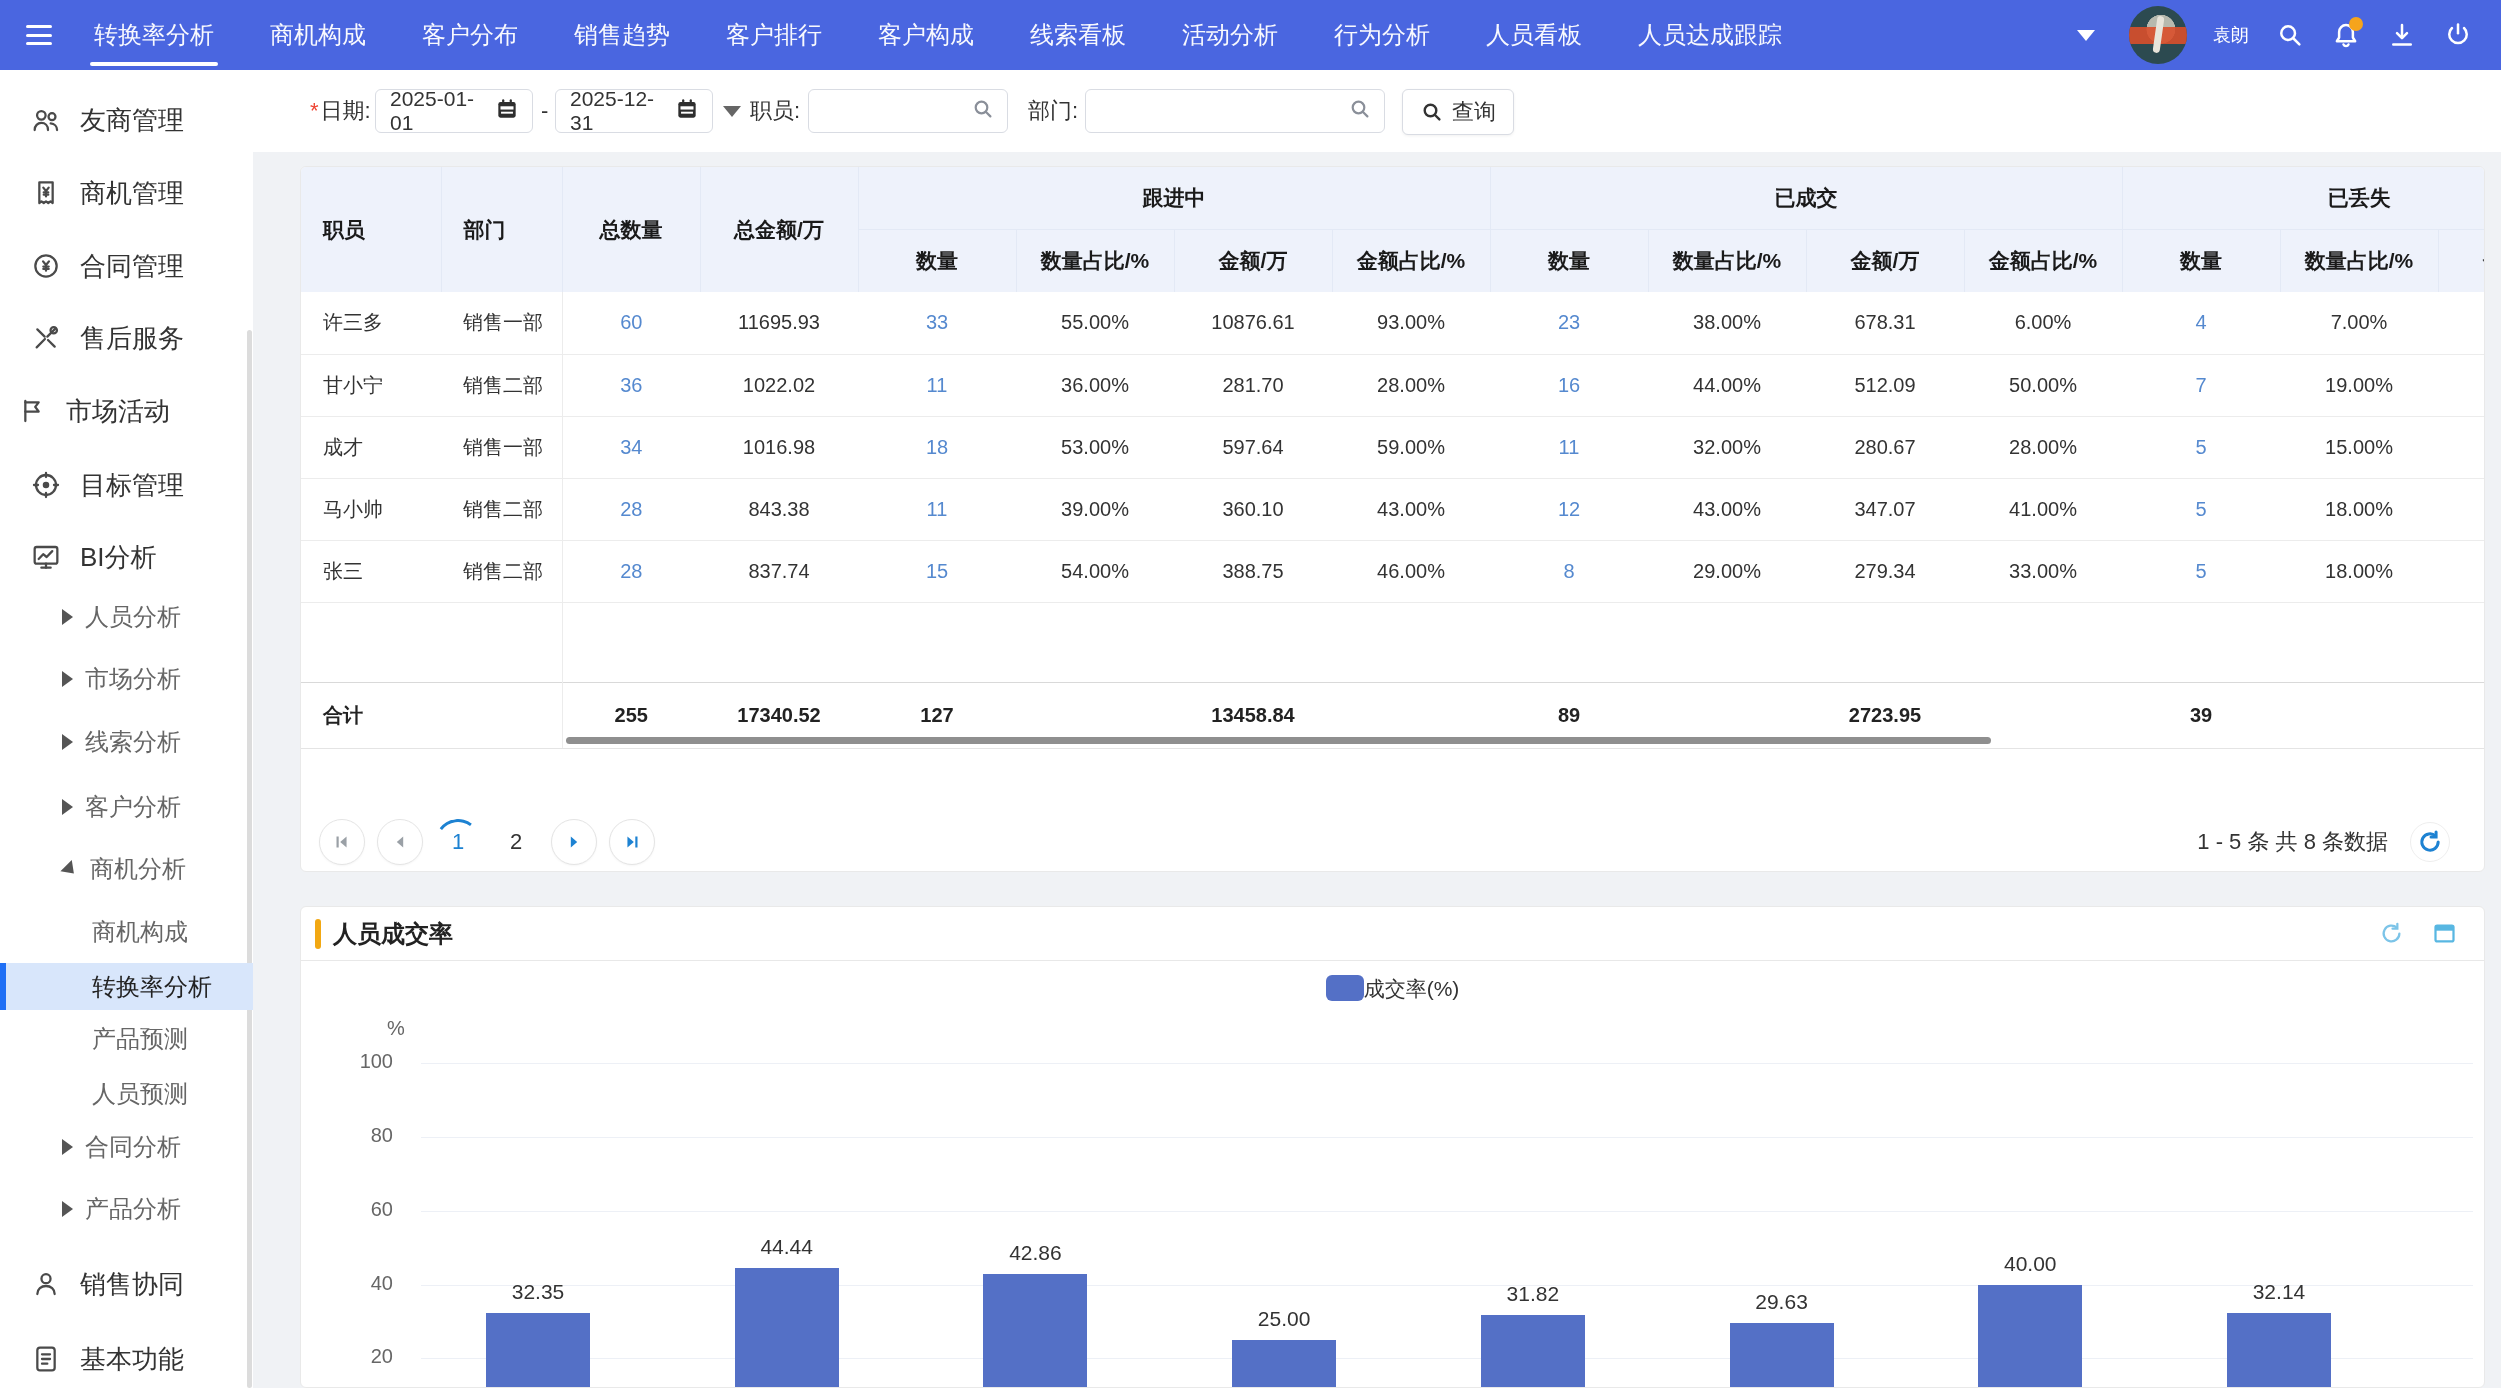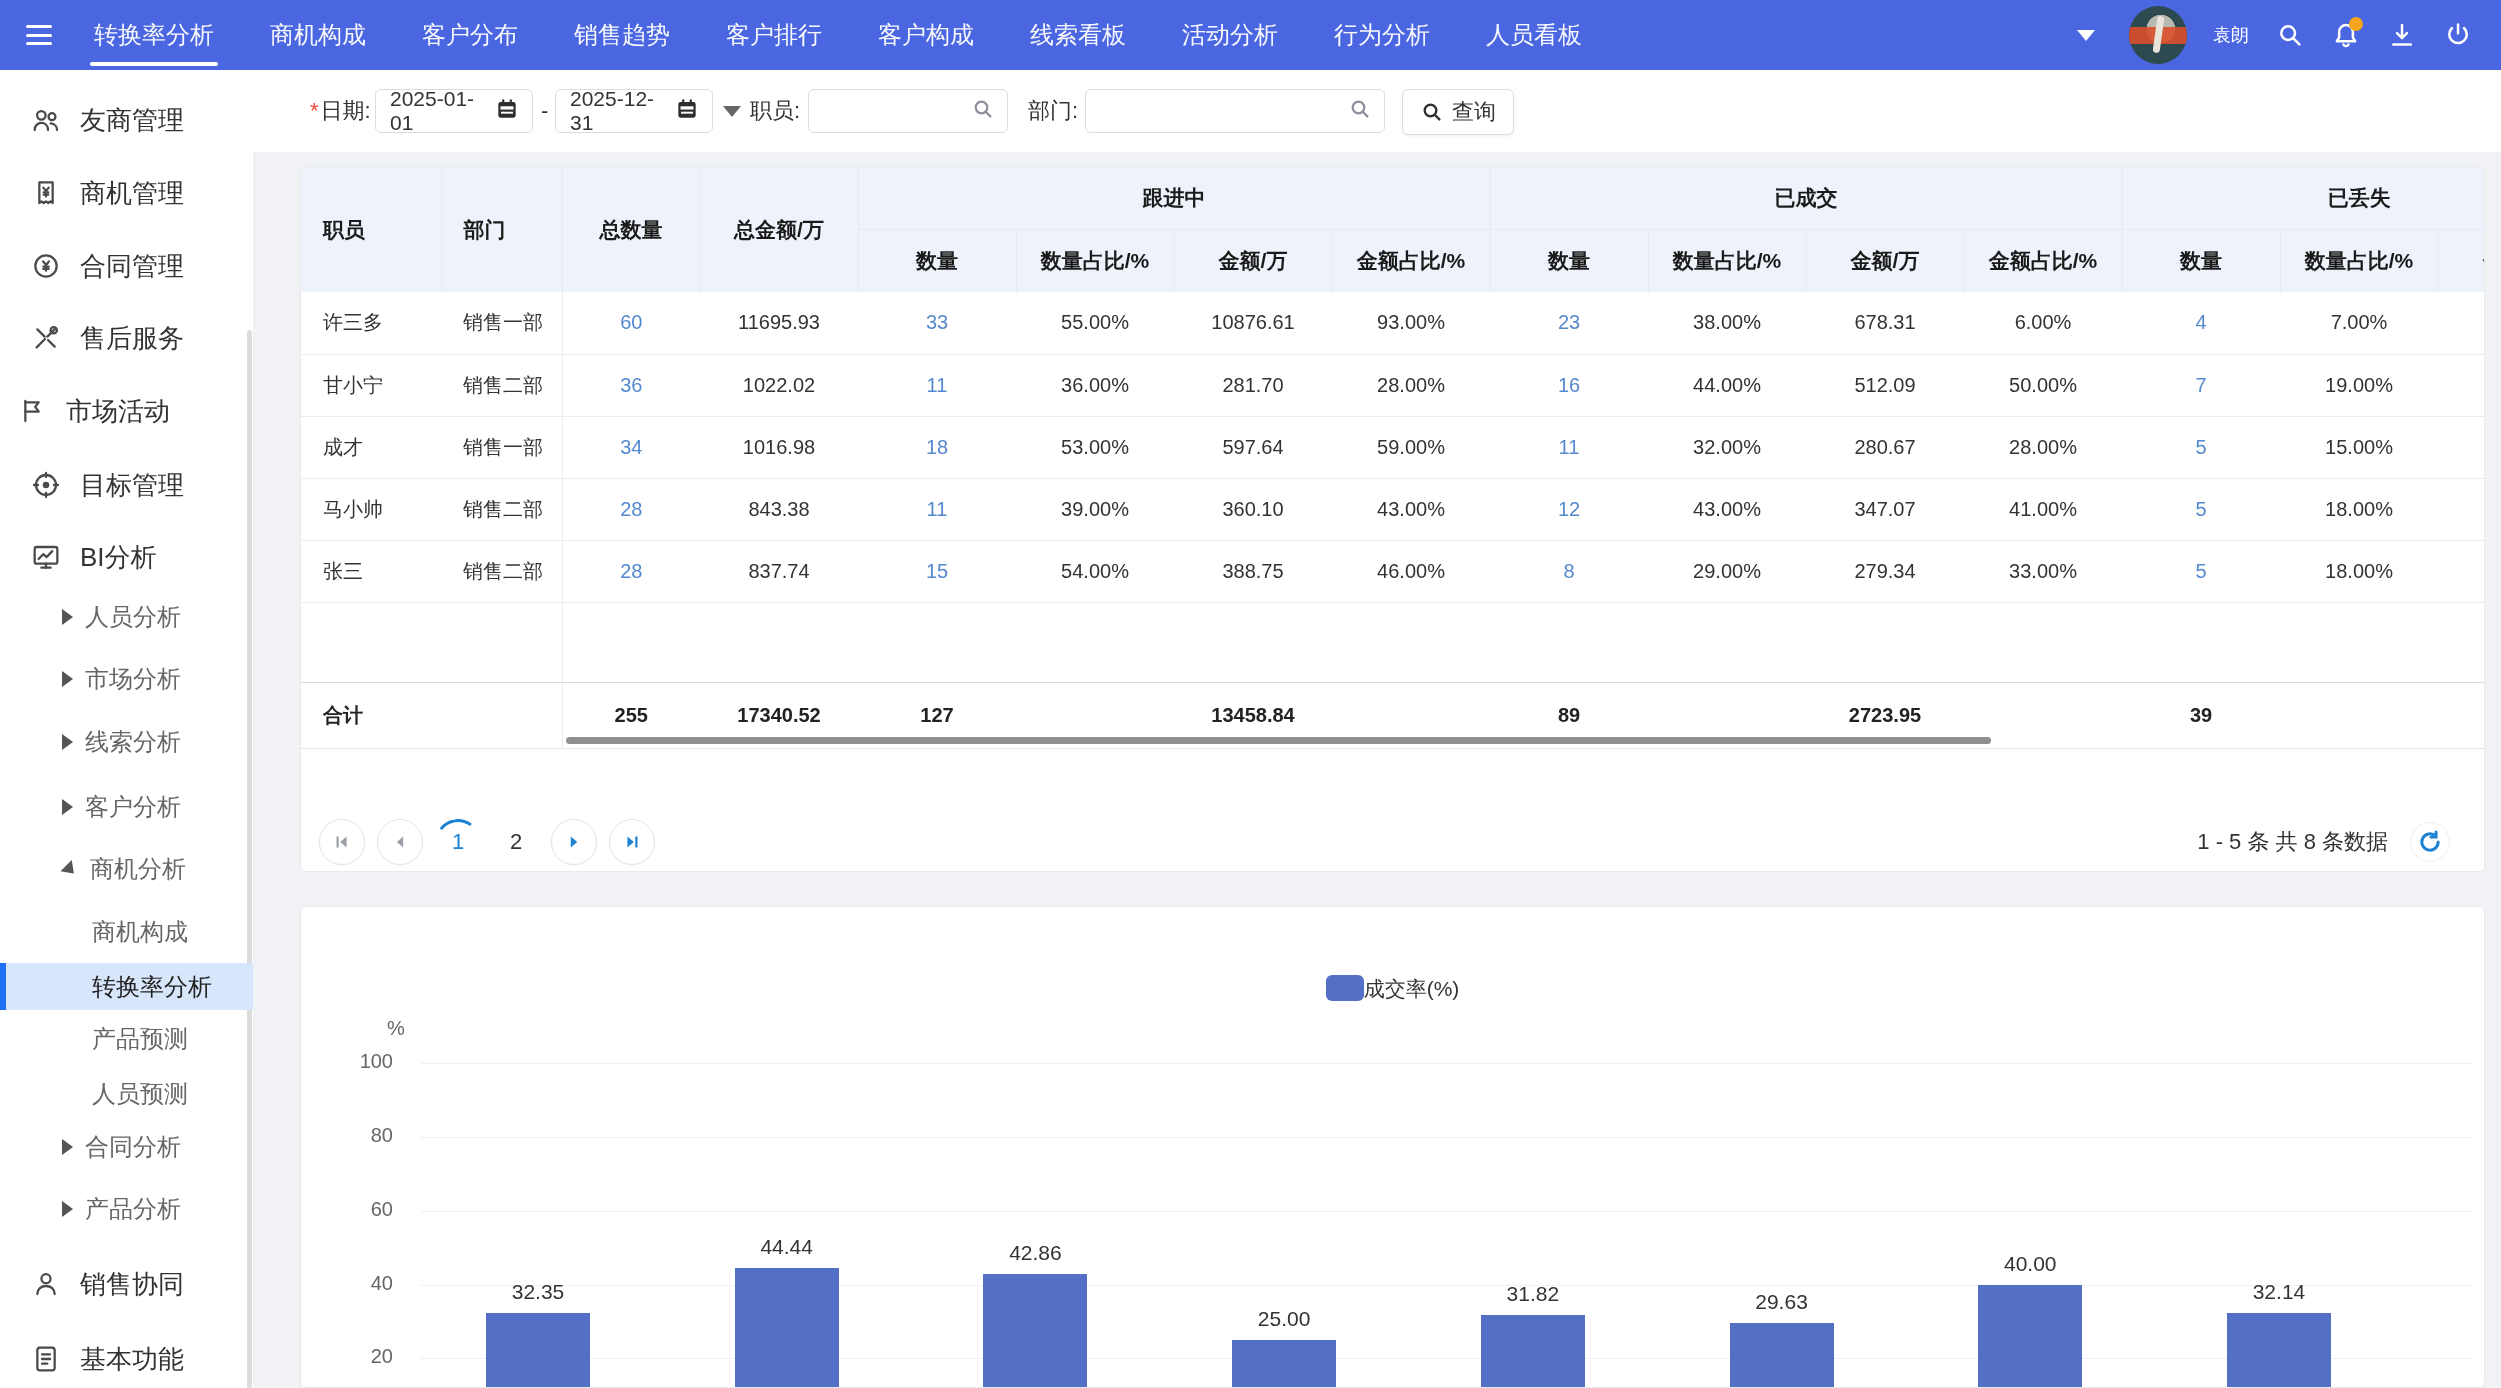--- a/index.html
+++ b/index.html
@@ -128,20 +128,21 @@
         <li>转换率分析<div class="navline"></div></li>
         <li>商机构成</li>
         <li>客户分布</li>
         <li>销售趋势</li>
         <li>客户排行</li>
         <li>客户构成</li>
         <li>线索看板</li>
         <li>活动分析</li>
         <li>行为分析</li>
         <li>人员看板</li>
+        <li>人员达成跟踪</li>
       </ul>
     <div class="nav-right">
       <div class="caret-down"></div>
       <div class="avatar"></div>
       <div class="username">袁朗</div>
       <div class="nav-icon">
         <svg viewBox="0 0 24 24">
             <circle cx="10.5" cy="10.5" r="5.5"></circle>
             <path d="M14.8 14.8L19.5 19.5"></path>
           </svg>
@@ -560,20 +561,34 @@
             <svg viewBox="0 0 24 24">
                 <path d="M19 12a7 7 0 1 1-2.2-5.1"></path>
                 <path d="M17.2 3.4v4.3h-4.3"></path>
               </svg>
           </span>
         </span>
       </div>
     </section>
 
     <section class="panel chart-panel">
+      <div class="panel-head">
+        <span class="accent" id="accent-chart" style="background: rgb(242, 168, 19);"></span>
+        <span class="panel-title">人员成交率</span>
+        <span class="panel-actions">
+          <svg viewBox="0 0 24 24" style="stroke:#7cc4e8;fill:none;stroke-width:2;stroke-linecap:round">
+              <path d="M19 12a7 7 0 1 1-2.2-5.1"></path>
+              <path d="M17.2 3.4v4.3h-4.3"></path>
+            </svg>
+          <svg viewBox="0 0 24 24">
+              <rect x="4" y="5" width="16" height="14" rx="1.5" fill="none" stroke="#58b7e2" stroke-width="2"></rect>
+              <rect x="4" y="5" width="16" height="4.5" fill="#58b7e2"></rect>
+            </svg>
+        </span>
+      </div>
       <div class="legend">
         <span class="legend-chip" id="legend-chip" style="background: rgb(84, 112, 198);"></span>
         <span class="legend-label" id="legend-label">成交率(%)</span>
       </div>
       <div class="chart-area" id="chart-area">
           <div class="gridline" style="top: 156.25px;"></div>
           <div class="tick" style="top: 143.25px;">100</div>
           <div class="gridline" style="top: 230px;"></div>
           <div class="tick" style="top: 217px;">80</div>
           <div class="gridline" style="top: 303.75px;"></div>

